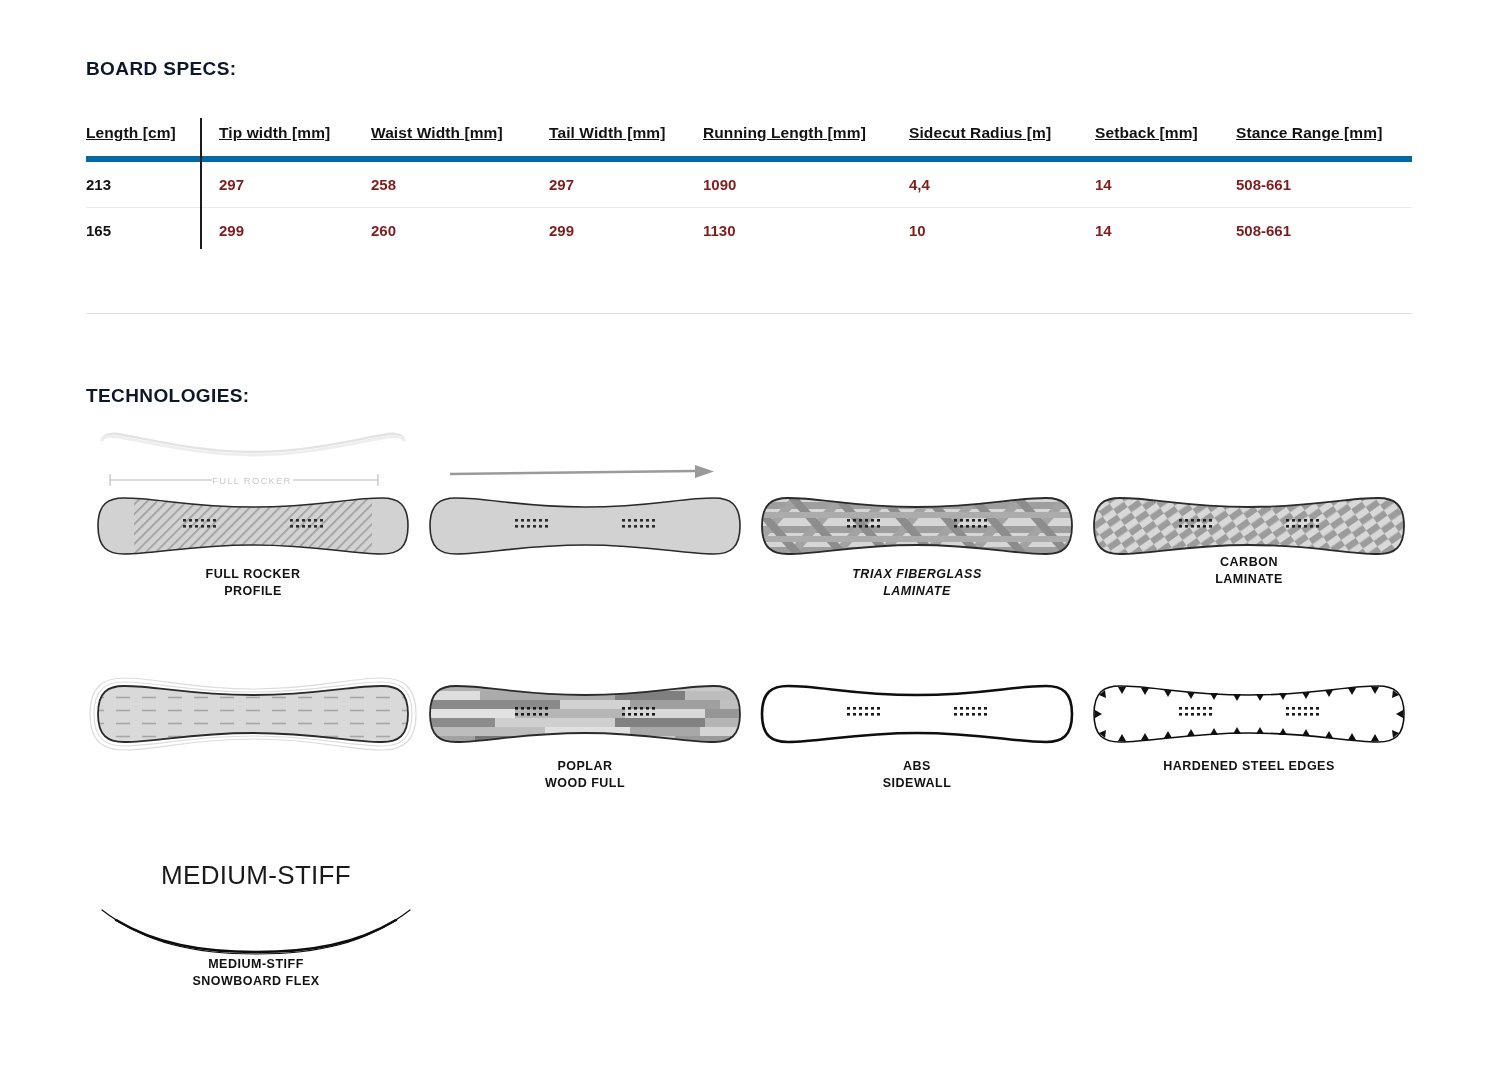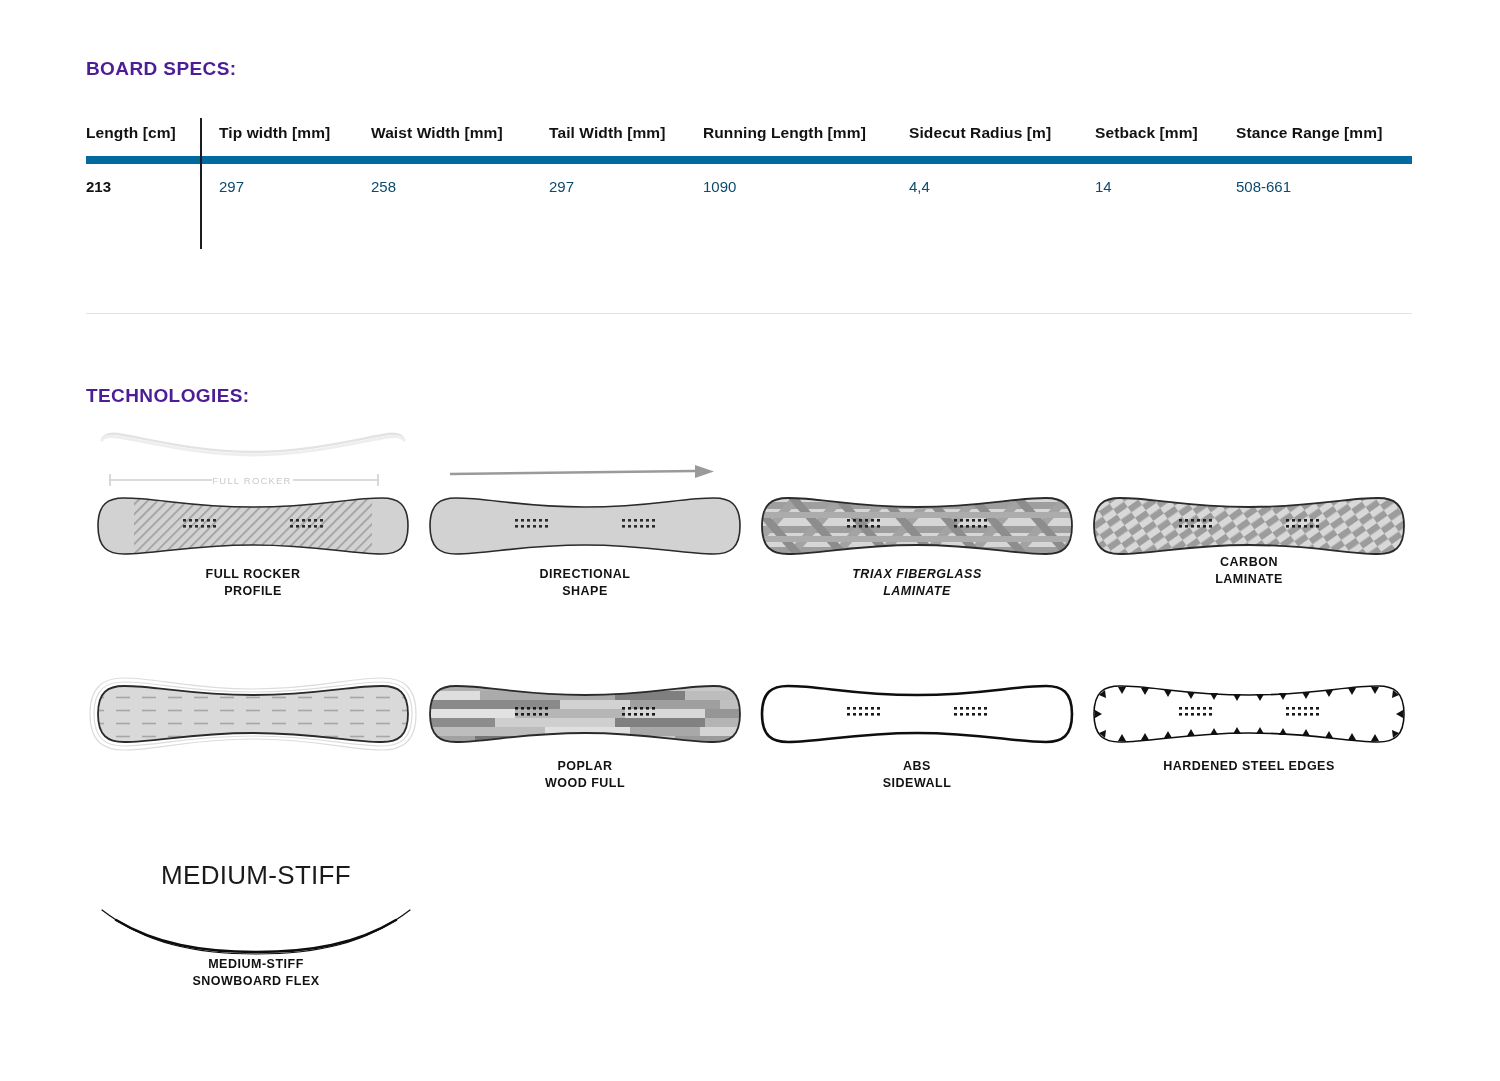--- a/index.html
+++ b/index.html
@@ -11,21 +11,21 @@
     overflow: hidden;
   }
   .page { position: relative; width: 1500px; height: 1081px; }
 
   
   .section-heading {
     position: absolute;
     font-size: 19px;
     font-weight: bold;
     letter-spacing: 0.4px;
-    color: #4c1d95;
+    color: #0f172a;
   }
   #board-specs-heading { left: 86px; top: 58px; }
   #technologies-heading { left: 86px; top: 385px; }
 
   
   .spec-table-wrap {
     position: absolute;
     left: 86px; top: 118px;
     width: 1326px;
   }
@@ -34,30 +34,32 @@
     width: 1326px;
     table-layout: fixed;
   }
   table.spec-table th {
     text-align: left;
     font-size: 15.5px;
     font-weight: bold;
     color: #121212;
     padding: 6px 0 14px 0;
     letter-spacing: 0.1px;
-    border-bottom: 8px solid #0369a1;
+    border-bottom: 6px solid #0369a1;
     vertical-align: bottom;
+    text-decoration: underline;
   }
   table.spec-table td {
     text-align: left;
     font-size: 15px;
-    color: #0c4a6e;
+    color: #7f1d1d;
     padding: 14px 0 14px 0;
     height: 43px;
     border-bottom: 1px solid #ececec;
+    font-weight: bold;
   }
   table.spec-table tbody tr:last-child td { border-bottom: none; }
   table.spec-table td.len,
   table.spec-table th.len { font-weight: bold; color: #121212; }
 
   
   col.c0 { width: 133px; }
   col.c1 { width: 152px; }
   col.c2 { width: 178px; }
   col.c3 { width: 154px; }
@@ -145,20 +147,30 @@
         <tr>
           <td class="len">213</td>
           <td>297</td>
           <td>258</td>
           <td>297</td>
           <td>1090</td>
           <td>4,4</td>
           <td>14</td>
           <td>508-661</td>
         </tr>
+        <tr>
+          <td class="len">165</td>
+          <td>299</td>
+          <td>260</td>
+          <td>299</td>
+          <td>1130</td>
+          <td>10</td>
+          <td>14</td>
+          <td>508-661</td>
+        </tr>
       </tbody>
     </table>
   </div>
 
   <div class="hr-divider"></div>
 
   <div class="section-heading" id="technologies-heading">TECHNOLOGIES:</div>
 
   <svg width="0" height="0" style="position:absolute" aria-hidden="true">
     <defs>
@@ -295,22 +307,20 @@
             <rect x="0" y="6" width="3" height="2.6"></rect>
               <rect x="6" y="6" width="3" height="2.6"></rect>
             <rect x="12" y="6" width="3" height="2.6"></rect>
               <rect x="18" y="6" width="3" height="2.6"></rect>
             <rect x="24" y="6" width="3" height="2.6"></rect>
               <rect x="30" y="6" width="3" height="2.6"></rect>
           </g>
         </g>
       </g>
     </svg>
-    <div class="tech-caption" style="top:134px;">DIRECTIONAL
-SHAPE</div>
   </div>
 
   <div class="tech-tile" id="tile-triax" style="left:752px; top:432px; width:330px;font-style:italic;">
     <svg class="board-svg" width="330" height="132" viewBox="0 0 330 132">
       <g transform="translate(0,58)">
         <g clip-path="url(#boardClip)">
           <rect x="0" y="0" width="330" height="72" fill="#d6d6d6"></rect>
 
           <g fill="#9e9e9e">
             <rect x="0" y="12" width="330" height="7"></rect>

